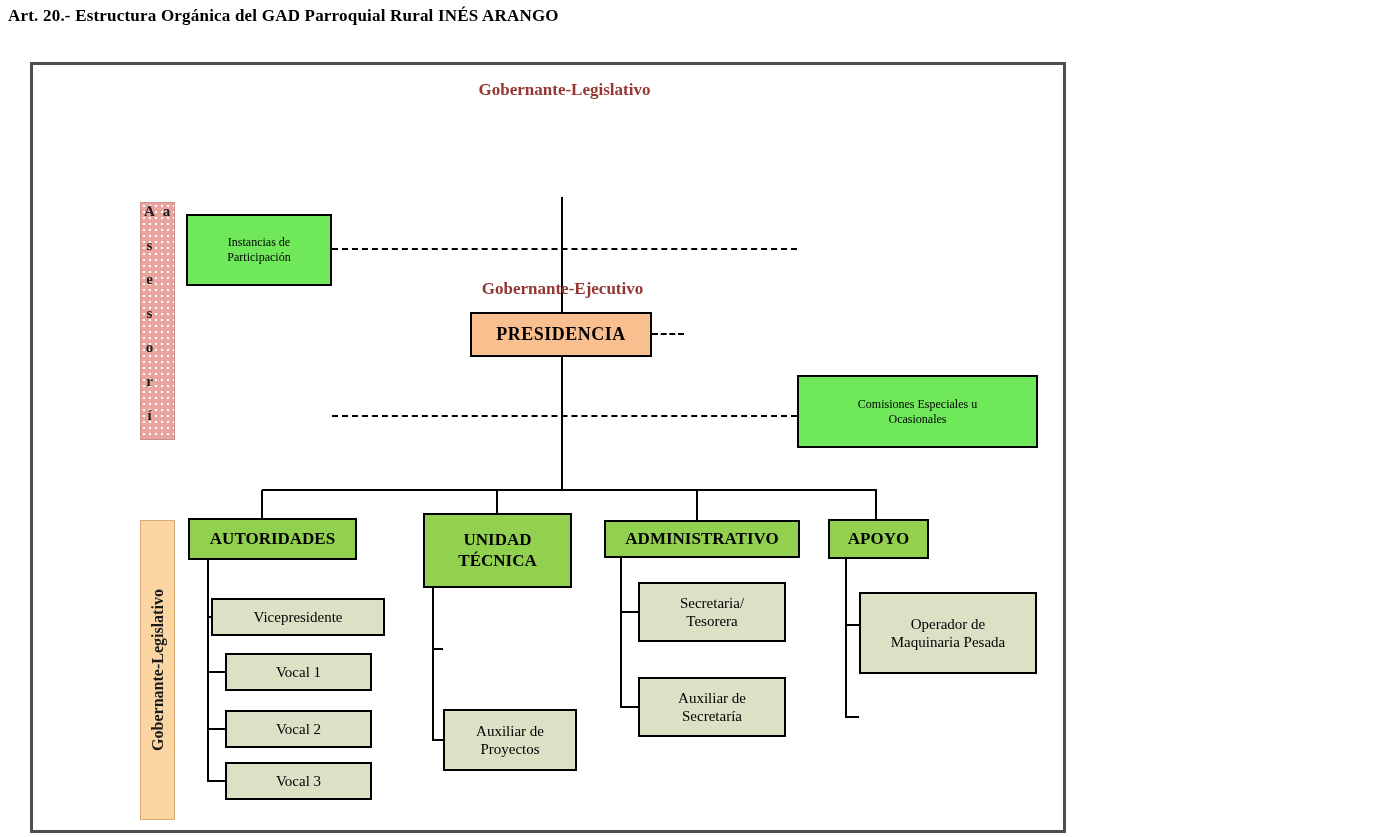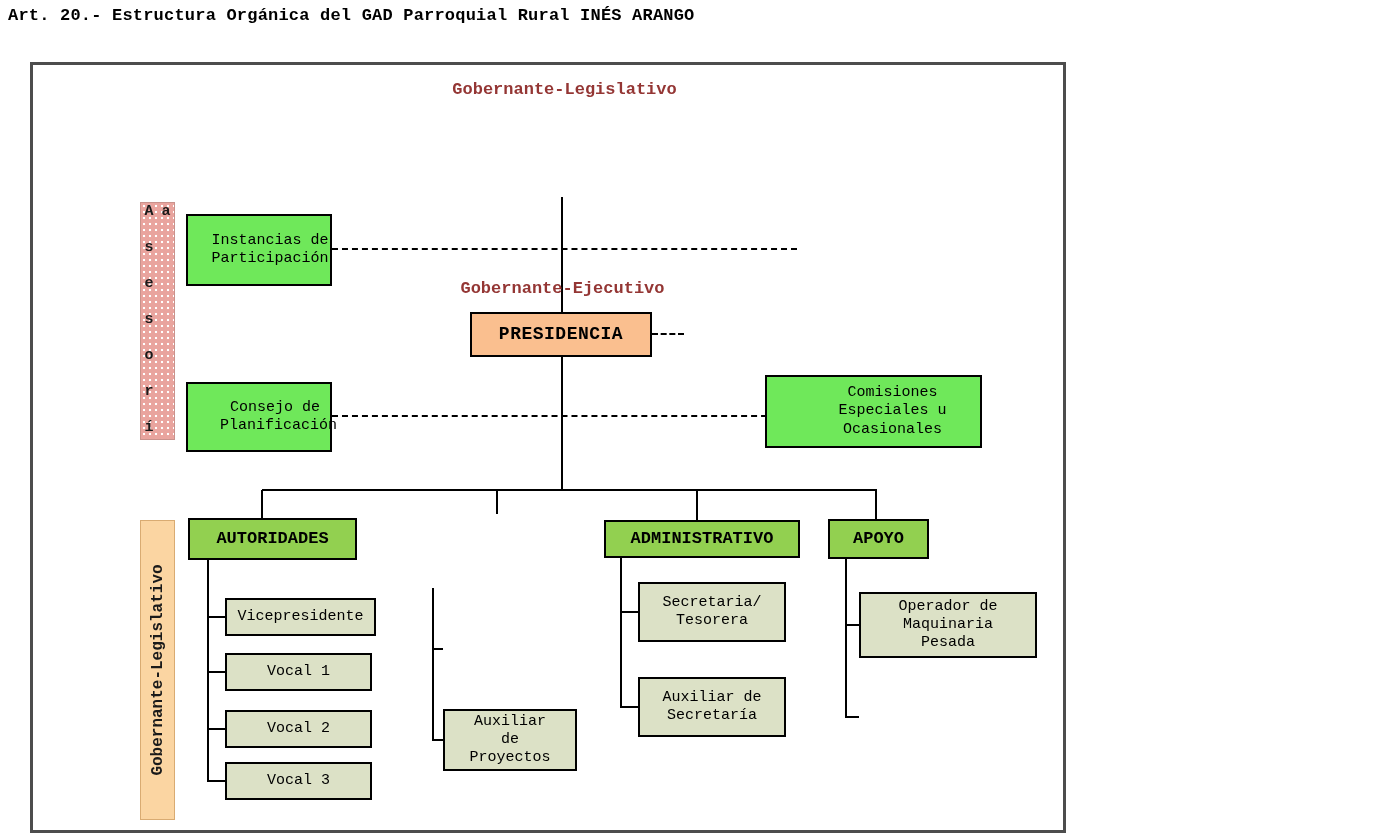--- a/index.html
+++ b/index.html
@@ -2,21 +2,21 @@
 <html style="--header-green: #92D050; --bright-green: #6FE85A; --presidencia-orange: #FABF8F; --pink-label: #E9A49E; --peach-label: #FBD5A2; --sub-box: #DCE1C6; --section-text: #943634; --frame-border: #4D4D4D; --line-color: #000000;"><head>
 <meta charset="utf-8">
 <style>
   * { box-sizing: border-box; margin: 0; padding: 0; }
   html, body { background: #ffffff; }
   .page {
     position: relative;
     width: 1378px;
     height: 837px;
     background: #ffffff;
-    font-family: Liberation Mono, monospace;
+    font-family: Liberation Serif, serif;
     color: #000;
     overflow: hidden;
   }
   .doc-title {
     position: absolute;
     left: 8px;
     top: 6px;
     font-size: 17px;
     font-weight: 700;
     letter-spacing: .2px;
@@ -46,21 +46,21 @@
     border: 2px solid #000;
     display: flex;
     align-items: center;
     justify-content: center;
     text-align: center;
     line-height: 1.22;
     background: #fff;
   }
   .box .txt { display: inline-block; }
   .green-hdr { background: var(--header-green, #92D050); font-weight: 700; font-size: 17px; }
-  .green-side { background: var(--bright-green, #6FE85A); font-size: 15px; justify-content: flex-end; }
+  .green-side { background: var(--bright-green, #6FE85A); font-size: 12px; }
   .orange { background: var(--presidencia-orange, #FABF8F); font-weight: 700; font-size: 18px; letter-spacing: .5px; }
   .white-box { background: #fff; font-size: 13.5px; }
   .sub { background: var(--sub-box, #DCE1C6); font-size: 15px; }
 
   .vlabel-dotted {
     position: absolute;
     border: 1px solid #c9928c;
     background-color: var(--pink-label, #E9A49E);
     background-image: radial-gradient(#ffffff 1px, rgba(255,255,255,0) 1.6px);
     background-size: 6px 6px;
@@ -140,42 +140,42 @@
   <div class="box green-side" style="left:186px;top:214px;width:146px;height:72px">
     <span class="txt" style="max-width:120px">Instancias de Participación</span>
   </div>
 
 
   <div class="box orange" style="left:470px;top:312px;width:182px;height:45px">
     <span class="txt">PRESIDENCIA</span>
   </div>
 
 
-  <div class="box green-side" style="left:186px;top:382px;width:146px;height:70px">
-    <span class="txt" style="max-width:110px">Consejo de Planificación</span>
-  </div>
-
-  <div class="box green-side" style="left:765px;top:375px;width:217px;height:73px">
+
+  <div class="box green-side" style="left:797px;top:375px;width:241px;height:73px">
     <span class="txt" style="max-width:175px">Comisiones Especiales u Ocasionales</span>
   </div>
 
   <div class="box green-hdr" style="left:188px;top:518px;width:169px;height:42px">
     <span class="txt">AUTORIDADES</span>
   </div>
 
+  <div class="box green-hdr" style="left:423px;top:513px;width:149px;height:75px">
+    <span class="txt" style="max-width:95px">UNIDAD TÉCNICA</span>
+  </div>
 
   <div class="box green-hdr" style="left:604px;top:520px;width:196px;height:38px">
     <span class="txt">ADMINISTRATIVO</span>
   </div>
 
   <div class="box green-hdr" style="left:828px;top:519px;width:101px;height:40px">
     <span class="txt">APOYO</span>
   </div>
 
-  <div class="box sub" style="left:225px;top:598px;width:151px;height:38px">
+  <div class="box sub" style="left:211px;top:598px;width:174px;height:38px">
     <span class="txt">Vicepresidente</span>
   </div>
   <div class="box sub" style="left:225px;top:653px;width:147px;height:38px">
     <span class="txt">Vocal 1</span>
   </div>
   <div class="box sub" style="left:225px;top:710px;width:147px;height:38px">
     <span class="txt">Vocal 2</span>
   </div>
   <div class="box sub" style="left:225px;top:762px;width:147px;height:38px">
     <span class="txt">Vocal 3</span>
@@ -185,17 +185,17 @@
     <span class="txt" style="max-width:90px">Auxiliar de Proyectos</span>
   </div>
 
   <div class="box sub" style="left:638px;top:677px;width:148px;height:60px">
     <span class="txt" style="max-width:100px">Auxiliar de Secretaría</span>
   </div>
   <div class="box sub" style="left:638px;top:582px;width:148px;height:60px">
     <span class="txt" style="max-width:100px">Secretaria/ Tesorera</span>
   </div>
 
-  <div class="box sub" style="left:859px;top:592px;width:178px;height:66px">
+  <div class="box sub" style="left:859px;top:592px;width:178px;height:82px">
     <span class="txt" style="max-width:135px">Operador de Maquinaria Pesada</span>
   </div>
 
 </div>
 
 </body></html>

